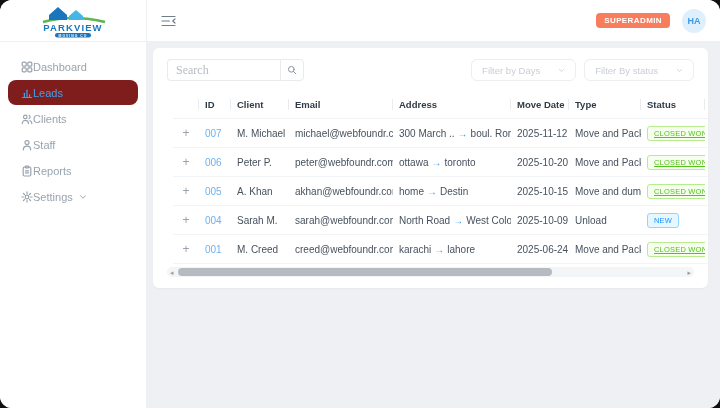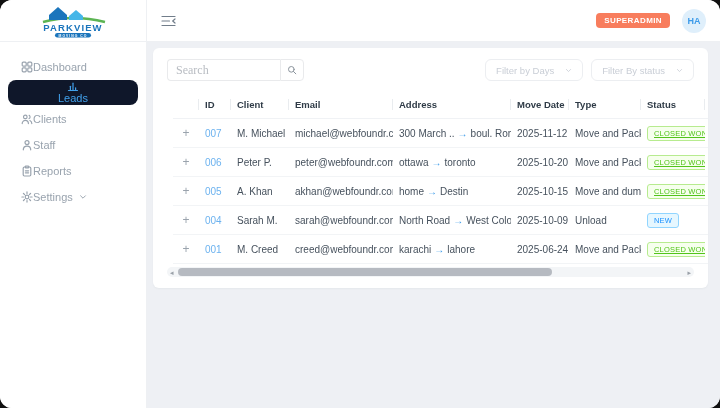--- a/index.html
+++ b/index.html
@@ -4,21 +4,21 @@
 <style>
   html,body{margin:0;padding:0;background:#111;font-family:"Liberation Sans",sans-serif;}
   .app{width:720px;height:408px;border-radius:12px;overflow:hidden;background:#fff;display:flex;position:relative;}
 
   
   .sidebar{width:146px;flex:none;background:#fff;border-right:1px solid #eef0f3;display:flex;flex-direction:column;}
   .logo{height:41px;flex:none;display:flex;align-items:center;justify-content:center;border-bottom:1px solid #eef0f3;}
   .nav{padding:12px 8px;display:flex;flex-direction:column;gap:1px;}
   .nav-item{display:flex;align-items:center;height:25px;padding:0 13px;border-radius:8px;
             color:#99a3ae;font-size:11px;cursor:pointer;user-select:none;}
-  .nav-item.active{background:#0f172a;color:#41a0ea;flex-direction:column;}
+  .nav-item.active{background:#7f1d1d;color:#41a0ea;}
   .nav-item .nicon{width:12px;height:12px;display:flex;align-items:center;justify-content:center;flex:none;}
   .nav-item .nicon svg{width:12px;height:12px;display:block;}
   .nav-item .chev{margin-left:6px;display:flex;align-items:center;}
   .nav-item .chev svg{width:8px;height:8px;}
 
   
   .main{flex:1;min-width:0;display:flex;flex-direction:column;}
   .topbar{height:41px;flex:none;background:#fff;border-bottom:1px solid #eef0f3;display:flex;align-items:center;padding:0 14px;}
   .menu-fold{width:16px;height:14px;color:#717d8a;cursor:pointer;display:flex;align-items:center;}
   .menu-fold svg{width:15px;height:12px;}
@@ -35,21 +35,21 @@
   .card-toolbar{display:flex;align-items:center;padding:0 14px 10px 14px;}
   .search-group{display:flex;align-items:stretch;}
   .search-input{width:96px;height:20px;border:1px solid #e9eaec;border-right:none;border-radius:4px 0 0 4px;
                 padding:0 8px;font-size:12px;color:#555;outline:none;font-family:Liberation Serif, serif;}
   .search-input::placeholder{color:#b8bcc2;}
   .search-btn{width:24px;height:22px;border:1px solid #e9eaec;border-radius:0 4px 4px 0;background:#fff;
               display:flex;align-items:center;justify-content:center;color:#8a939c;cursor:pointer;padding:0;}
   .search-btn svg{width:10px;height:10px;}
   .filters{margin-left:auto;display:flex;gap:8px;}
   .filter-btn{height:22px;border:1px solid #eceef1;border-radius:6px;background:#fff;color:#c9ced6;
-              font-size:9.5px;padding:0 10px;display:flex;align-items:center;gap:11px;cursor:pointer;
+              font-size:9.5px;padding:0 10px;display:flex;align-items:center;gap:18px;cursor:pointer;
               font-family:"Liberation Sans",sans-serif;}
   .filter-btn svg{width:7px;height:7px;}
 
   
   .table-wrap{overflow:hidden;padding-left:20px;}
   table{border-collapse:collapse;table-layout:fixed;width:600px;}
   th{font-size:9.5px;font-weight:bold;color:#2f3b47;text-align:left;padding:8px 6px;
      border-bottom:1px solid #f0f2f5;position:relative;white-space:nowrap;overflow:hidden;}
   th:not(:last-child)::after{content:'';position:absolute;right:0;top:28%;height:44%;width:1px;background:#e9ecef;}
   td{font-size:10px;color:#46515d;height:28px;padding:0 6px;border-bottom:1px solid #f2f4f6;

